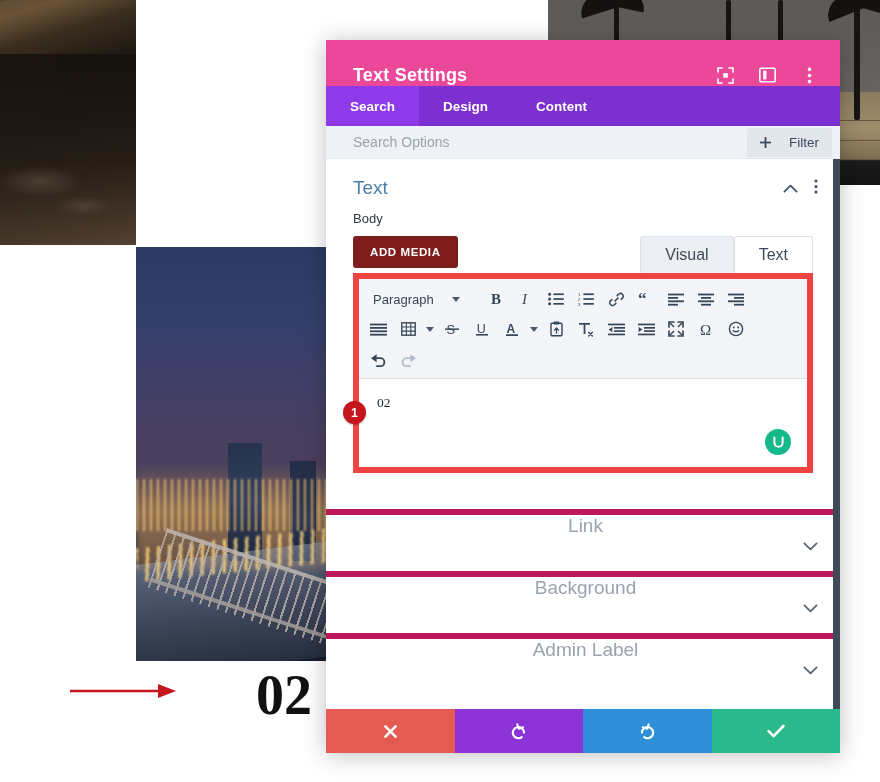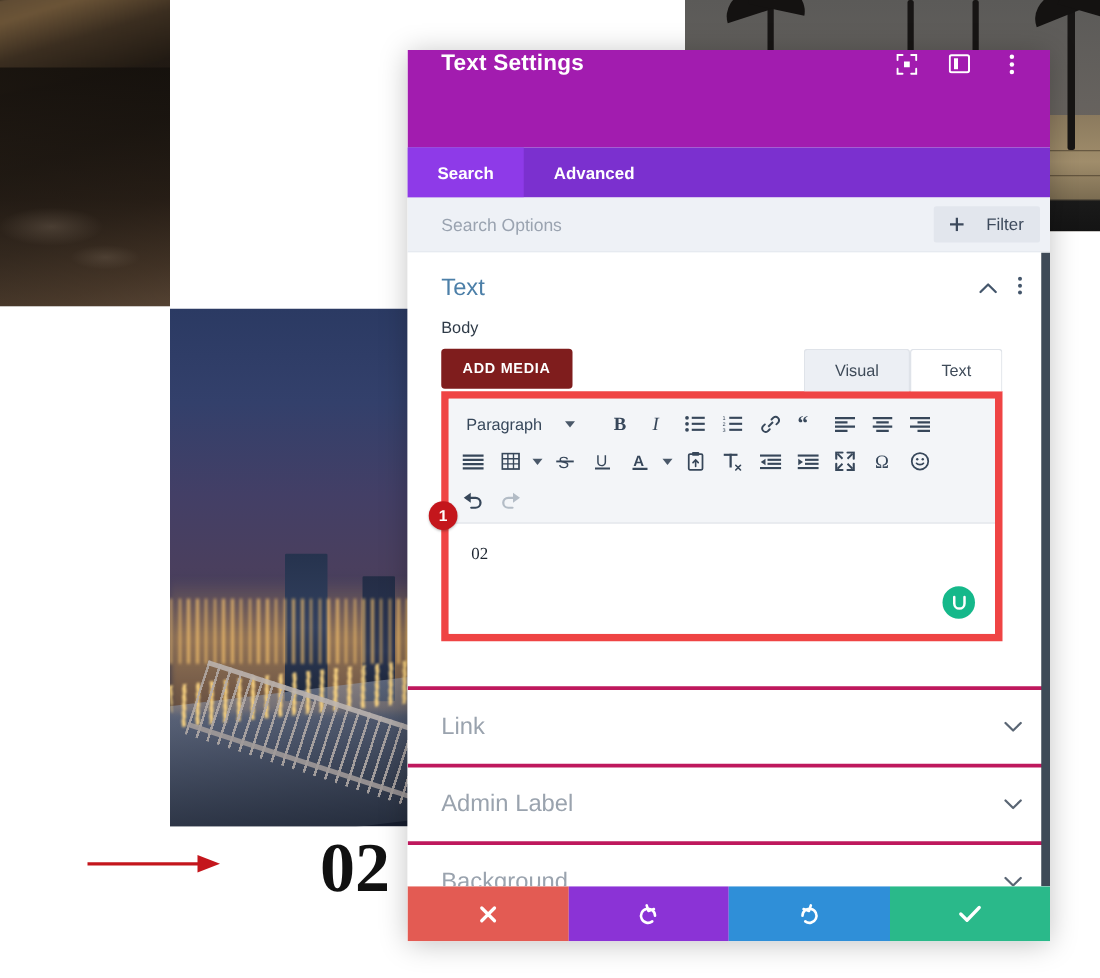--- a/index.html
+++ b/index.html
@@ -128,37 +128,37 @@
   
   .red-arrow { position: absolute; left: 68px; top: 682px; width: 108px; height: 18px; }
 
   
   .modal {
     position: absolute; left: 326px; top: 40px; width: 514px; height: 713px;
     background: #ffffff; display: flex; flex-direction: column;
     box-shadow: 0 2px 22px rgba(0,0,0,0.25); overflow: hidden;
   }
   .modal-header {
-    height: 78px; background: #a21caf; display: flex; align-items: flex-start;
+    height: 46px; background: #ec4899; display: flex; align-items: flex-end;
     padding: 0 20px 0 27px; flex: none;
   }
   .modal-title { color: #ffffff; font-size: 18px; font-weight: bold; letter-spacing: .2px; }
   .header-actions { margin-left: auto; display: flex; align-items: center; gap: 20px; }
   .hdr-icon { width: 22px; height: 22px; display: flex; align-items: center; justify-content: center; cursor: pointer; }
 
   .tabs { height: 40px; background: #7b30cf; display: flex; flex: none; }
   .tab {
     padding: 0 24px; display: flex; align-items: center; justify-content: center;
     color: #ffffff; font-size: 13.5px; font-weight: bold; cursor: pointer;
     min-width: 76px;
   }
   .tab.active { background: #8e3ae8; }
 
   .searchbar {
-    height: 44px; background: #eef1f6; display: flex; align-items: center;
+    height: 33px; background: #eef1f6; display: flex; align-items: center;
     padding: 0 8px 0 27px; flex: none; border-bottom: 1px solid #e4e8ee;
   }
   .search-input {
     flex: 1; border: none; background: transparent; outline: none;
     font-size: 14px; color: #55606e; font-family: "Liberation Sans", sans-serif;
   }
   .search-input::placeholder { color: #9aa3b0; }
   .filter-btn {
     background: #e2e6ed; color: #3d4a5c; font-size: 13.5px;
     padding: 7px 13px; border: none; border-radius: 2px; cursor: pointer;
@@ -166,32 +166,32 @@
   }
 
   .modal-body { flex: 1; overflow: hidden; position: relative; background: #fff; }
 
   .section-head {
     display: flex; align-items: center; padding: 18px 22px 8px 27px;
   }
   .section-title { color: #4c7fa8; font-size: 19px; font-weight: normal; }
   .section-ctrls { margin-left: auto; display: flex; align-items: center; gap: 16px; }
 
-  .field-block { padding: 4px 38px 0 27px; }
+  .field-block { padding: 4px 27px 0 27px; }
   .field-label { font-size: 13px; color: #2e3a47; margin-bottom: 10px; }
 
   .editor-toprow { display: flex; align-items: flex-start; }
   .add-media-btn {
     background: #7f1d1d; color: #fff; font-size: 11.5px; font-weight: bold;
     letter-spacing: .6px; padding: 10px 17px; border: none; border-radius: 3px;
     cursor: pointer; font-family: "Liberation Sans", sans-serif;
   }
   .vt-tabs { margin-left: auto; display: flex; align-items: flex-end; }
   .vt-tab {
-    padding: 9px 24px; font-size: 13px; color: #3f4b59; cursor: pointer;
+    padding: 9px 24px; font-size: 16px; color: #3f4b59; cursor: pointer;
     border: 1px solid #dfe3e9; border-bottom: none; background: #ffffff;
     border-radius: 3px 3px 0 0;
   }
   .vt-tab.active { background: #eceff4; border-color: #dfe3e9; }
 
   .editor-wrap { margin-top: 0; border: 6px solid #ef4444; border-radius: 0; }
   .editor-toolbar {
     background: #f3f5f8; border-bottom: 1px solid #dde1e6;
     padding: 5px 4px 4px 4px;
   }
@@ -220,21 +220,21 @@
 
   .badge-1 {
     position: absolute; left: 343px; top: 401px; width: 23px; height: 23px;
     border-radius: 50%; background: #c4161c; color: #fff; font-size: 12.5px;
     font-weight: bold; display: flex; align-items: center; justify-content: center;
     z-index: 40; box-shadow: 0 1px 2px rgba(0,0,0,.25);
   }
 
   .accordion-row {
     height: 62px; display: flex; align-items: center; padding: 0 22px 0 27px;
-    border-top: 3px solid #be185d; cursor: pointer;
+    border-top: 6px solid #be185d; cursor: pointer; flex-direction: column;
   }
   .accordion-label { font-size: 19px; color: #9aa3ae; }
   .accordion-chevron { margin-left: auto; color: #5a6674; }
 
   .modal-footer { height: 44px; display: flex; flex: none; }
   .foot-btn {
     flex: 1; display: flex; align-items: center; justify-content: center;
     cursor: pointer; color: #fff;
   }
   .fb-cancel { background: #e35b53; }
@@ -313,21 +313,22 @@
             <circle cx="2.5" cy="2.4" r="1.8" fill="#fff"></circle>
             <circle cx="2.5" cy="8.5" r="1.8" fill="#fff"></circle>
             <circle cx="2.5" cy="14.6" r="1.8" fill="#fff"></circle>
           </svg>
         </div>
       </div>
     </div>
 
     <div class="tabs">
       <div class="tab active">Search</div>
-      <div class="tab">Advanced</div>
+      <div class="tab">Design</div>
+      <div class="tab">Content</div>
     </div>
 
     <div class="searchbar">
       <input class="search-input" type="text" placeholder="Search Options" style="">
       <button class="filter-btn">
         <svg width="11" height="11" viewBox="0 0 11 11">
           <rect x="4.6" y="0" width="1.8" height="11" fill="#3d4a5c"></rect>
           <rect x="0" y="4.6" width="11" height="1.8" fill="#3d4a5c"></rect>
         </svg>
         <span>Filter</span>
@@ -565,37 +566,37 @@
       <div class="accordion-row">
         <span class="accordion-label">Link</span>
         <span class="accordion-chevron">
           <svg width="15" height="9" viewBox="0 0 15 9" fill="none">
             <path d="M1.4 1.4L7.5 7.4L13.6 1.4" stroke="#5a6674" stroke-width="1.8" stroke-linecap="round" stroke-linejoin="round"></path>
           </svg>
         </span>
       </div>
 
       <div class="accordion-row">
+        <span class="accordion-label">Background</span>
+        <span class="accordion-chevron">
+          <svg width="15" height="9" viewBox="0 0 15 9" fill="none">
+            <path d="M1.4 1.4L7.5 7.4L13.6 1.4" stroke="#5a6674" stroke-width="1.8" stroke-linecap="round" stroke-linejoin="round"></path>
+          </svg>
+        </span>
+      </div>
+
+      <div class="accordion-row">
         <span class="accordion-label">Admin Label</span>
         <span class="accordion-chevron">
           <svg width="15" height="9" viewBox="0 0 15 9" fill="none">
             <path d="M1.4 1.4L7.5 7.4L13.6 1.4" stroke="#5a6674" stroke-width="1.8" stroke-linecap="round" stroke-linejoin="round"></path>
           </svg>
         </span>
       </div>
 
-      <div class="accordion-row">
-        <span class="accordion-label">Background</span>
-        <span class="accordion-chevron">
-          <svg width="15" height="9" viewBox="0 0 15 9" fill="none">
-            <path d="M1.4 1.4L7.5 7.4L13.6 1.4" stroke="#5a6674" stroke-width="1.8" stroke-linecap="round" stroke-linejoin="round"></path>
-          </svg>
-        </span>
-      </div>
-
       <div class="modal-scrollbar"></div>
     </div>
 
     <div class="modal-footer">
       <div class="foot-btn fb-cancel">
         <svg width="15" height="15" viewBox="0 0 15 15">
           <path d="M2.4 2.4l10.2 10.2M12.6 2.4L2.4 12.6" stroke="#fff" stroke-width="2.6" stroke-linecap="round"></path>
         </svg>
       </div>
       <div class="foot-btn fb-undo">

